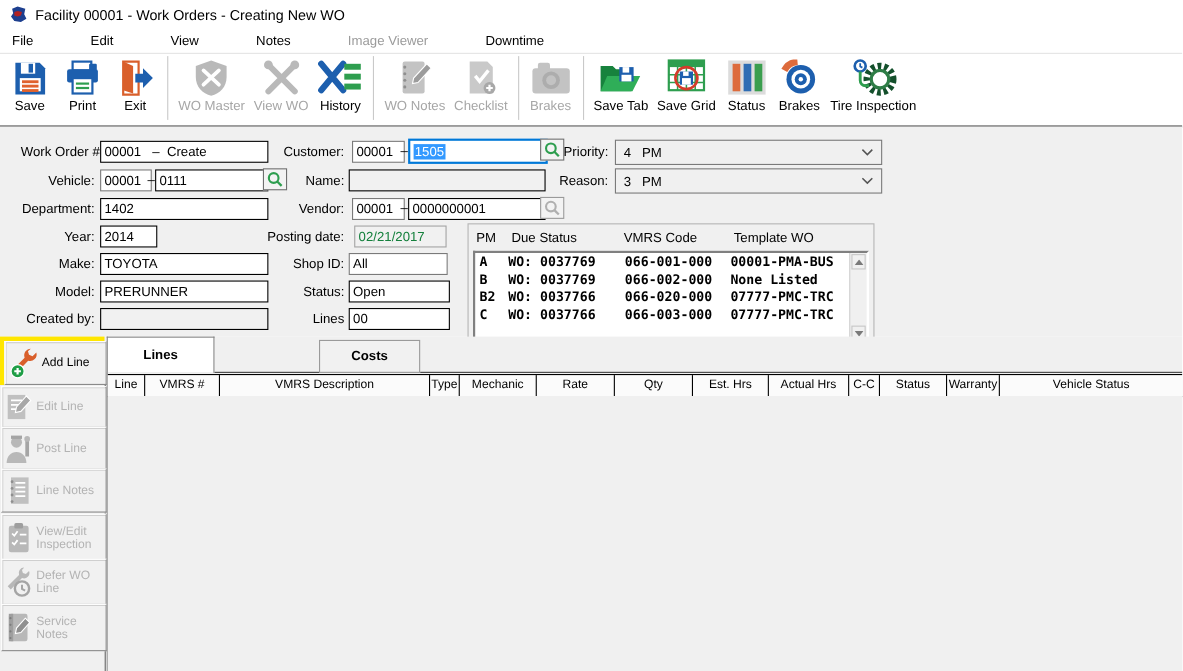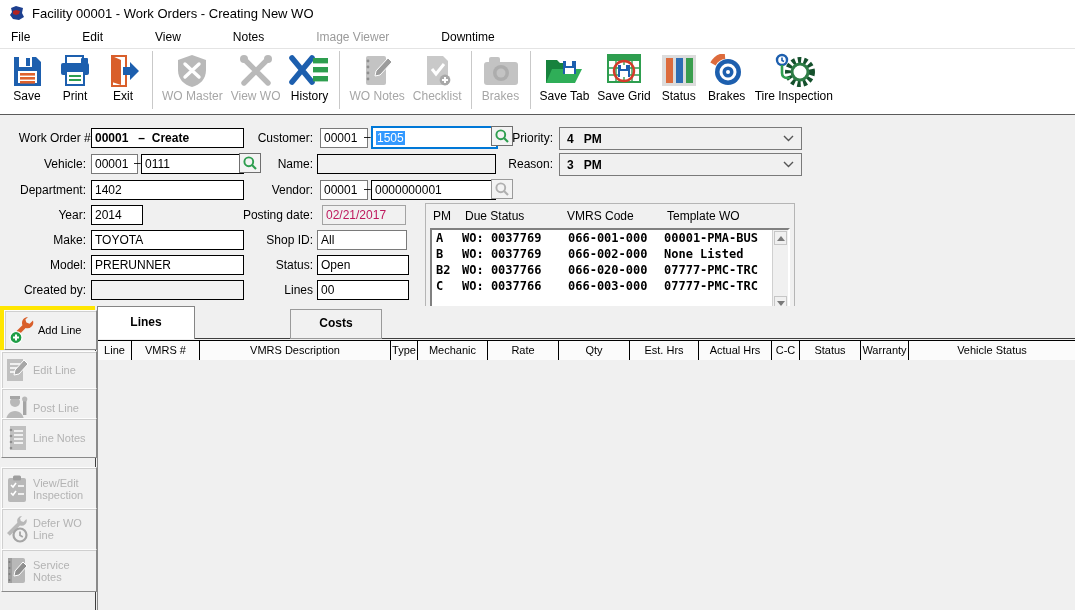--- a/index.html
+++ b/index.html
@@ -1,36 +1,36 @@
 <!DOCTYPE html>
 <html><head>
 <meta charset="utf-8">
 <style>
   html,body{margin:0;padding:0;background:#fff;}
   .app{position:relative;width:1075px;height:610px;font-family:"Liberation Sans",sans-serif;font-size:12px;color:#000;background:#fff;overflow:hidden;}
-  .pre{white-space:pre;font-weight:bold;}
+  .pre{white-space:pre;}
   
   .titlebar{position:absolute;left:0;top:0;right:0;height:26px;display:flex;align-items:center;gap:7px;padding-left:9px;font-size:13px;background:#fff;}
   
   .menubar{position:absolute;left:0;top:26px;right:0;height:22px;display:flex;align-items:center;background:#fff;gap:30px;}
   .menu-item{padding:2px 11px;cursor:default;}
   .menu-item.disabled{color:#9b9b9b;}
   
   .toolbar{position:absolute;left:0;top:48px;right:0;height:65px;display:flex;align-items:flex-start;background:#fff;border-top:1px solid #e4e4e4;border-bottom:2px solid #5a5a5a;padding-left:3px;}
   .tbtn{display:flex;flex-direction:column;align-items:center;justify-content:flex-start;padding:3px 4px 0 4px;min-width:40px;}
   .tbtn .ticon{height:38px;display:flex;align-items:center;justify-content:center;}
   .tbtn .tlabel{font-size:12px;line-height:11px;text-align:center;margin-top:1px;}
   .tbtn.disabled .tlabel{color:#a6a6a6;}
   .tsep{width:1px;background:#c9c9c9;height:58px;margin:2px 5px 0 5px;flex:0 0 1px;}
   
   .form{position:absolute;left:0;top:115px;right:0;height:191px;background:#f0f0f0;}
   .lbl{position:absolute;text-align:right;height:16px;line-height:16px;}
   .tb{position:absolute;height:18px;background:#fff;border:1px solid #000;display:flex;align-items:center;padding:0 3px;font-size:12px;}
   .tb.gray{background:#f1f1f1;}
-  .tb.graytxt{color:#be185d;}
+  .tb.graytxt{color:#15803d;}
   .tb.softborder{border-color:#7a7a7a;}
   .dash{position:absolute;height:18px;line-height:18px;}
   .searchbtn{position:absolute;width:22px;height:20px;background:#f3f3f3;border:1px solid #6f6f6f;display:flex;align-items:center;justify-content:center;padding:0;}
   .combo{position:absolute;height:21px;background:#f0f0f0;border:1px solid #7a7a7a;display:flex;align-items:center;justify-content:space-between;padding:0 7px;}
   .focusfield{border:2px solid #0078d7;background:#fff;}
   .selrun{background:#3399ff;color:#fff;padding:0 1px;}
   
   .pmbox{position:absolute;left:425px;top:88px;width:368px;height:113px;border:1px solid #b5b5b5;background:#f0f0f0;}
   .pmhead{display:flex;padding:5px 0 3px 7px;font-size:12px;}
   .pmlist{position:absolute;left:4px;right:4px;top:24px;bottom:4px;background:#fff;border:2px solid;border-color:#808080 #fff #fff #808080;overflow:hidden;}
@@ -454,21 +454,21 @@
               <circle cx="11" cy="8" r="5" fill="#b8b8b8"></circle>
               <rect x="6" y="2" width="10" height="3" fill="#a5a5a5"></rect>
               <path d="M2 27c0-6 4-10 9-10s9 4 9 10z" fill="#b8b8b8"></path>
               <rect x="19" y="5" width="3.4" height="16" fill="#a5a5a5"></rect>
               <circle cx="20.7" cy="5" r="2.6" fill="#b8b8b8"></circle>
             </svg>
         </span>
         <span class="sblabel">Post Line</span>
       </div>
 
-      <div class="sbbtn disabled sbabs" style="top:112px;height:36px;">
+      <div class="sbbtn disabled sbabs" style="top:120px;height:36px;">
         <span style="display:inline-flex;">
           <svg width="26" height="28" viewBox="0 0 26 28">
               <rect x="6" y="2" width="16" height="24" fill="#c0c0c0"></rect>
               <path d="M10 7h9M10 11h9M10 15h9M10 19h9" stroke="#fff" stroke-width="1.6"></path>
               <circle cx="7" cy="6" r="1.3" fill="#8f8f8f"></circle>
               <circle cx="7" cy="12" r="1.3" fill="#8f8f8f"></circle>
               <circle cx="7" cy="18" r="1.3" fill="#8f8f8f"></circle>
               <circle cx="7" cy="24" r="1.3" fill="#8f8f8f"></circle>
             </svg>
         </span>

